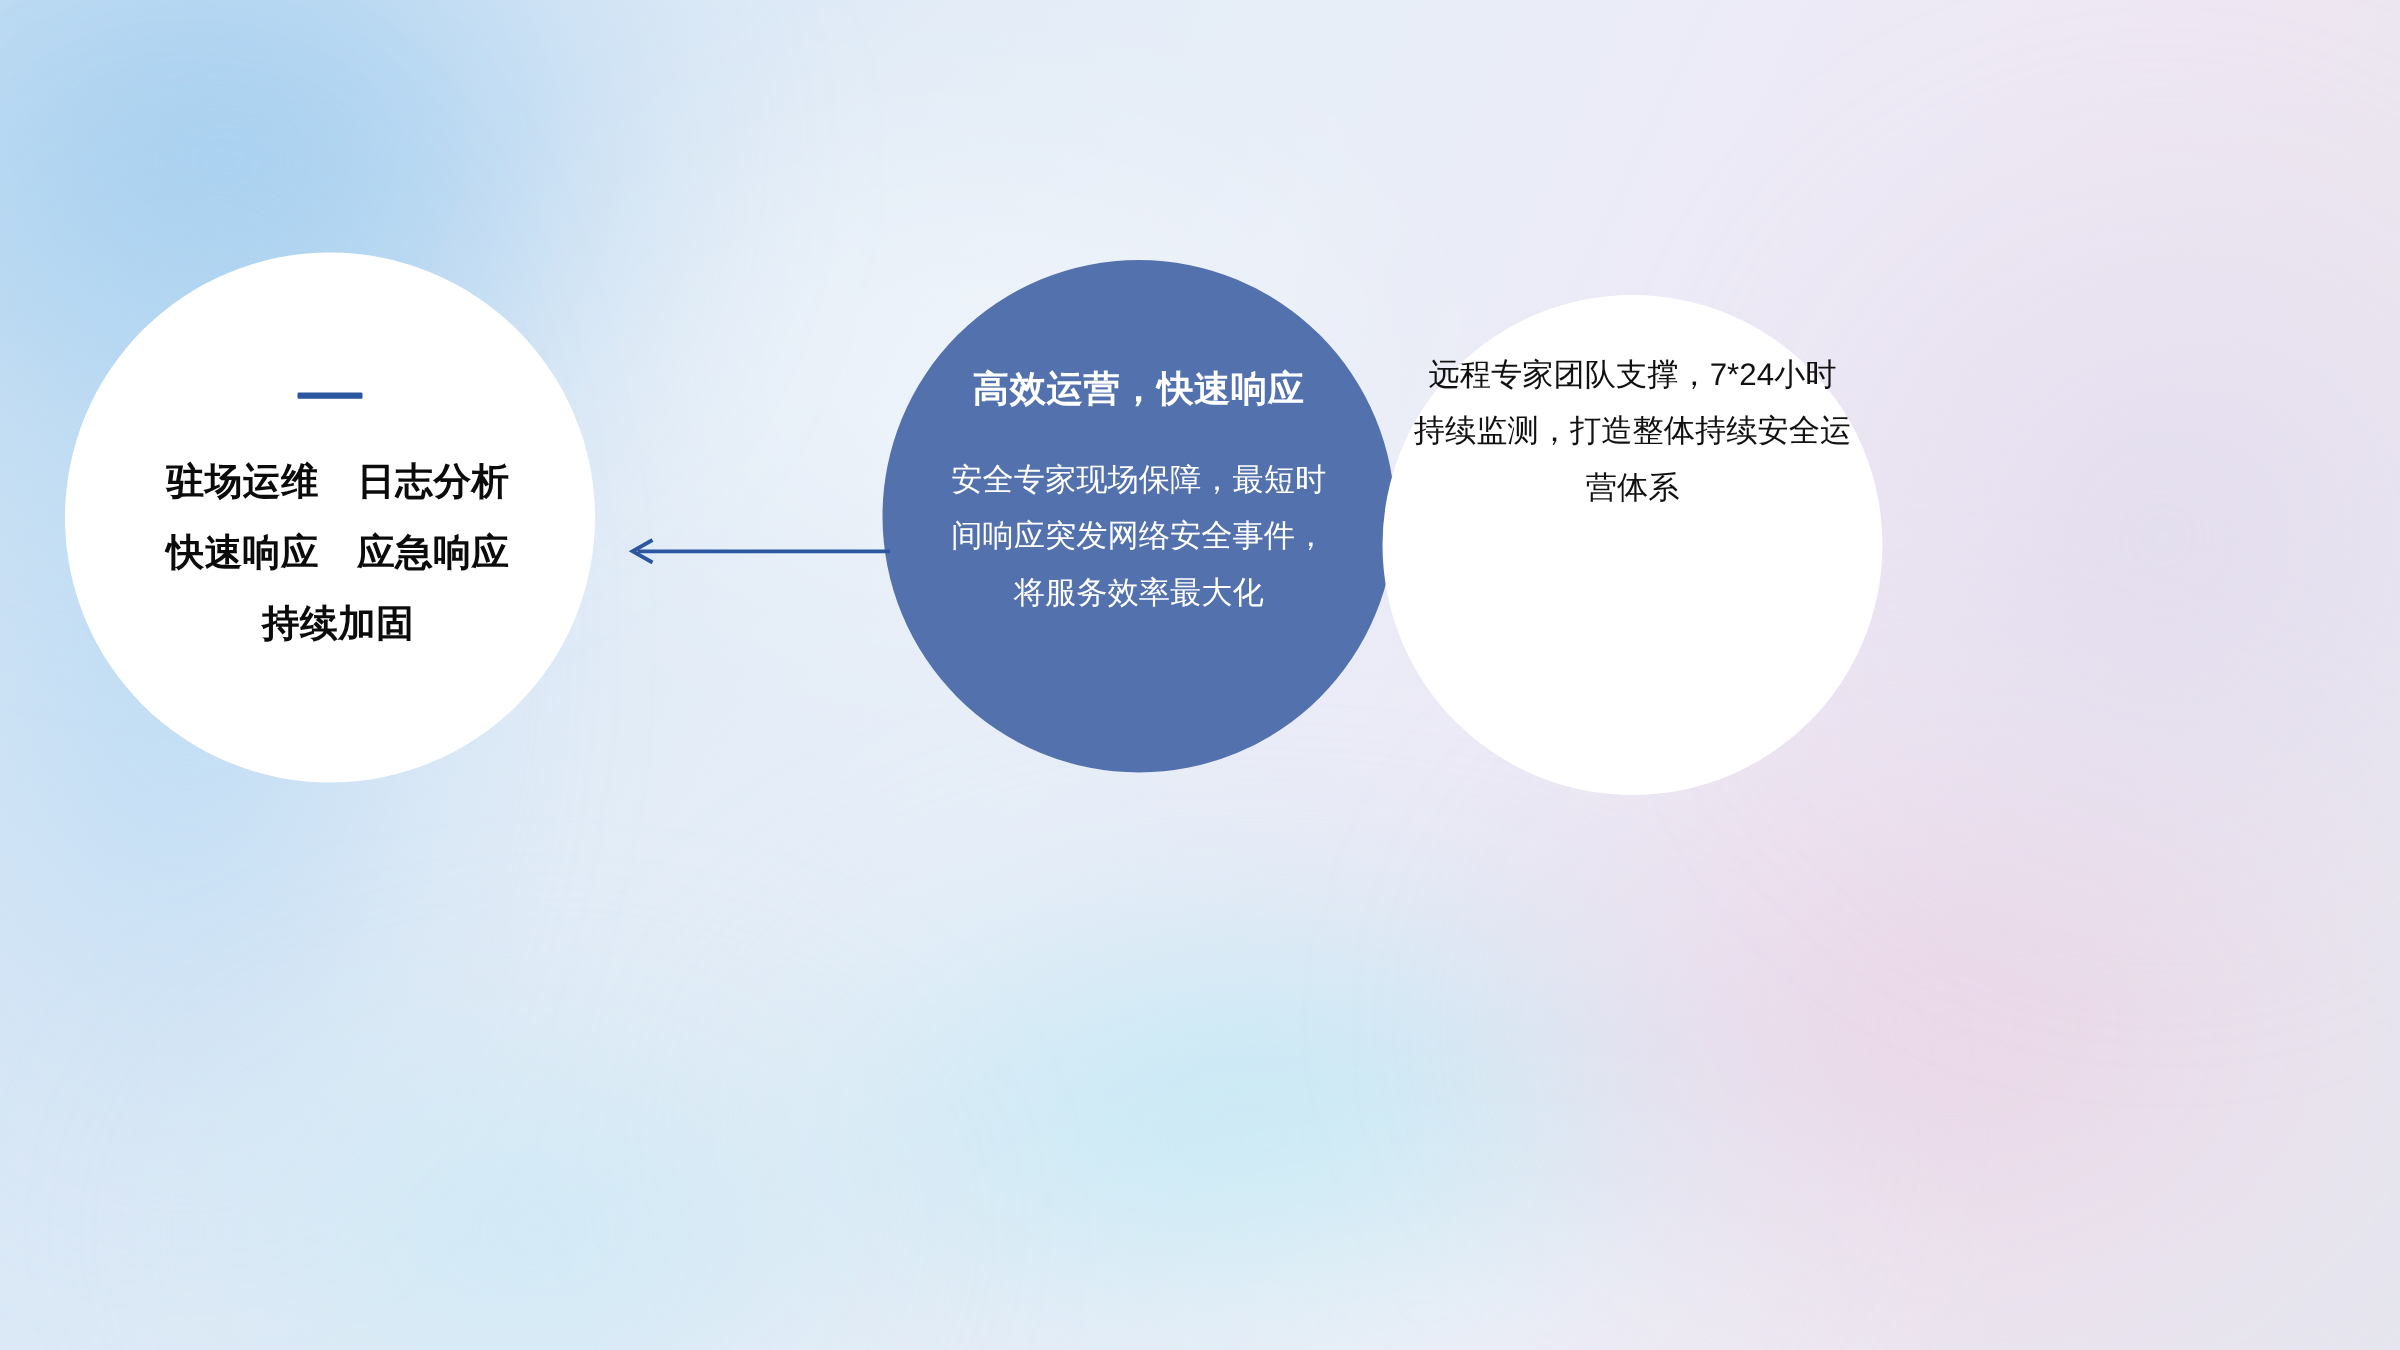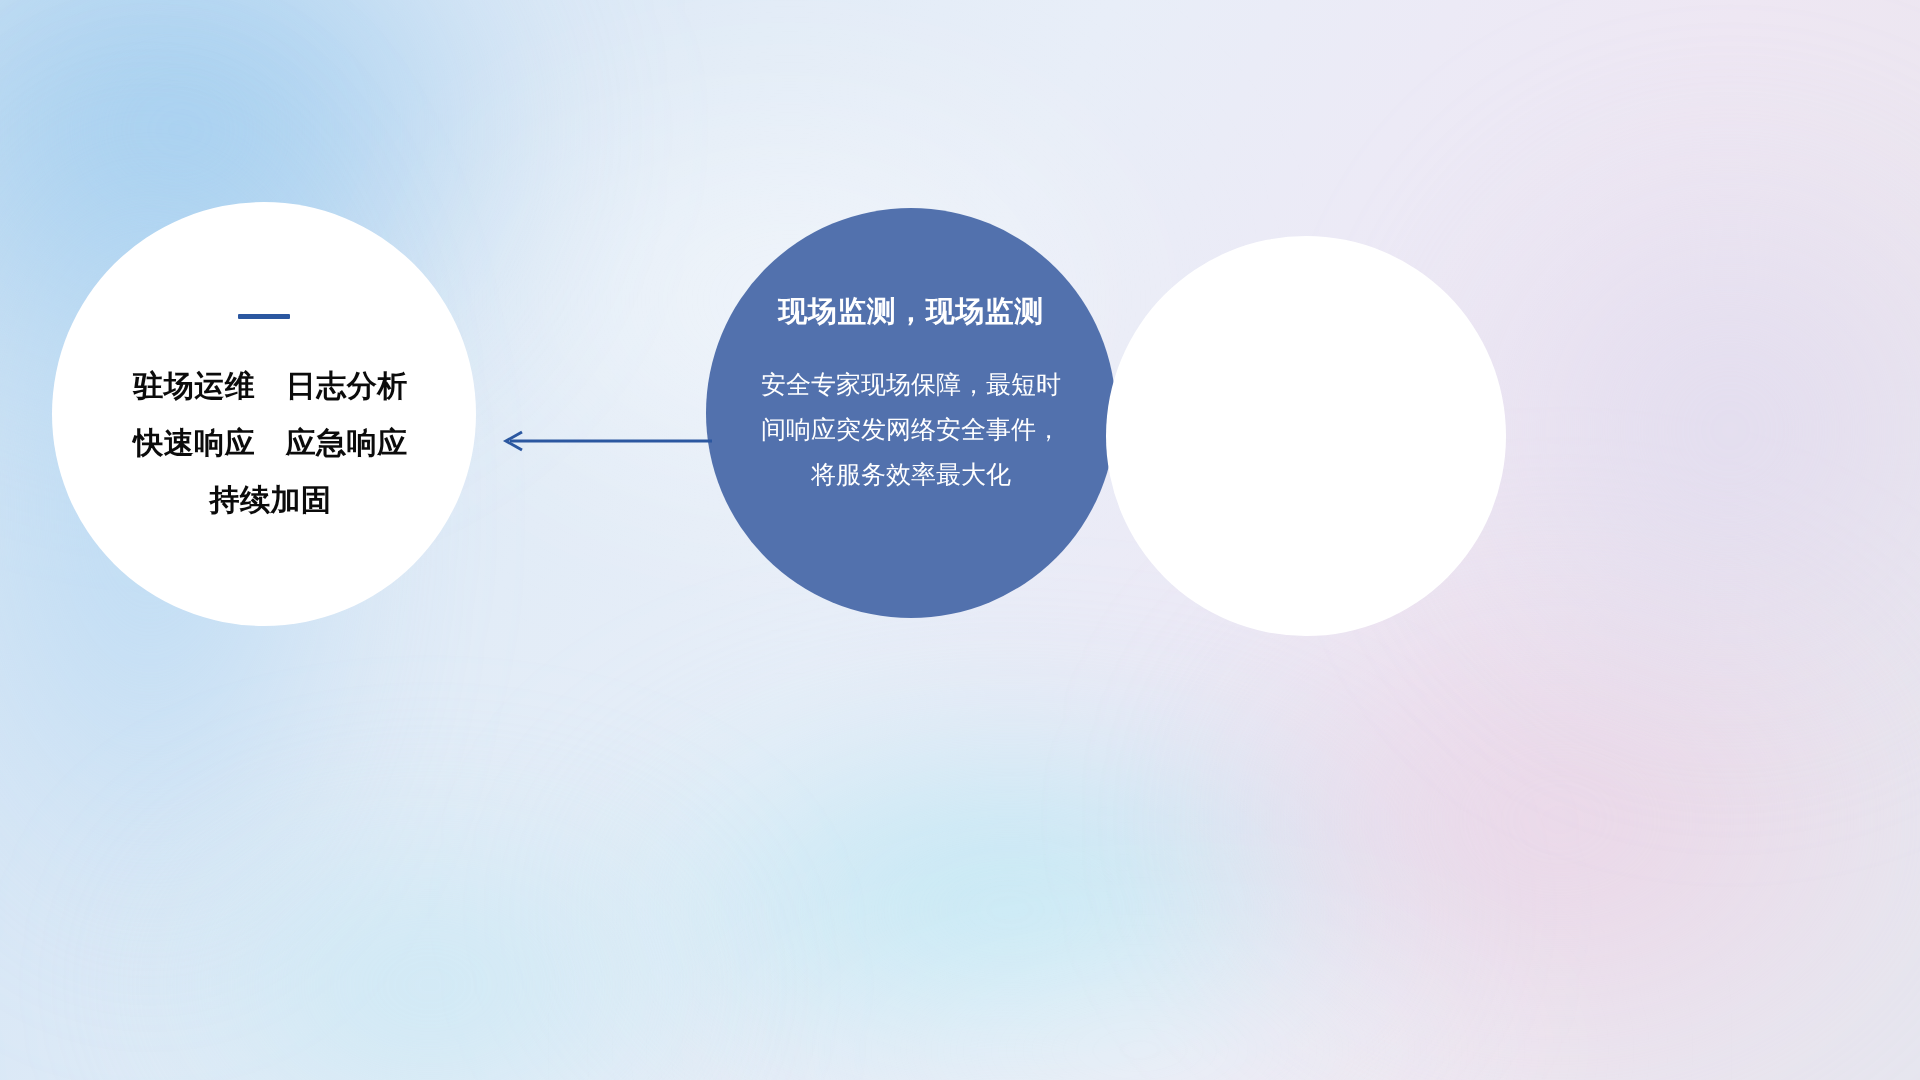--- a/index.html
+++ b/index.html
@@ -200,20 +200,21 @@
     <div class="left-lines" style="margin-top:0;">快速响应　应急响应</div>
     <div class="left-lines" style="margin-top:0;">持续加固</div>
   </div>
 
   <svg id="arrow" viewBox="0 0 220 34">
     <line x1="220" y1="17" x2="18" y2="17" stroke="#2b57a0" stroke-width="3"></line>
     <polyline points="30,8 14,17 30,26" fill="none" stroke="#2b57a0" stroke-width="3" stroke-linejoin="miter" stroke-linecap="butt"></polyline>
   </svg>
 
   <div id="circle-mid" class="circle">
-    <div class="mid-title">现场监测，现场监测</div>
+    <div class="mid-title">高效运营，快速响应</div>
     <div class="mid-body">安全专家现场保障，最短时间响应突发网络安全事件，将服务效率最大化</div>
   </div>
 
   <div id="circle-right" class="circle">
+    <div class="right-body">远程专家团队支撑，7*24小时持续监测，打造整体持续安全运营体系</div>
   </div>
 
 </div>
 
 </body></html>

